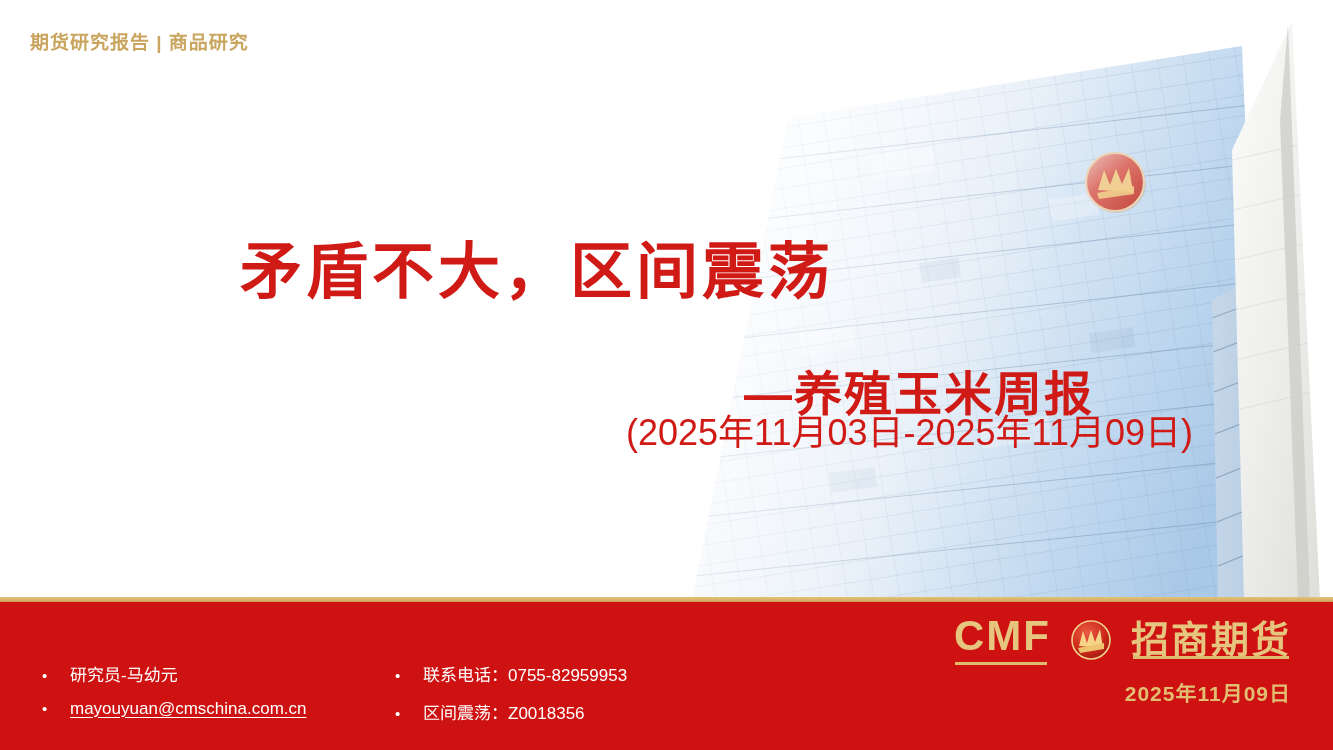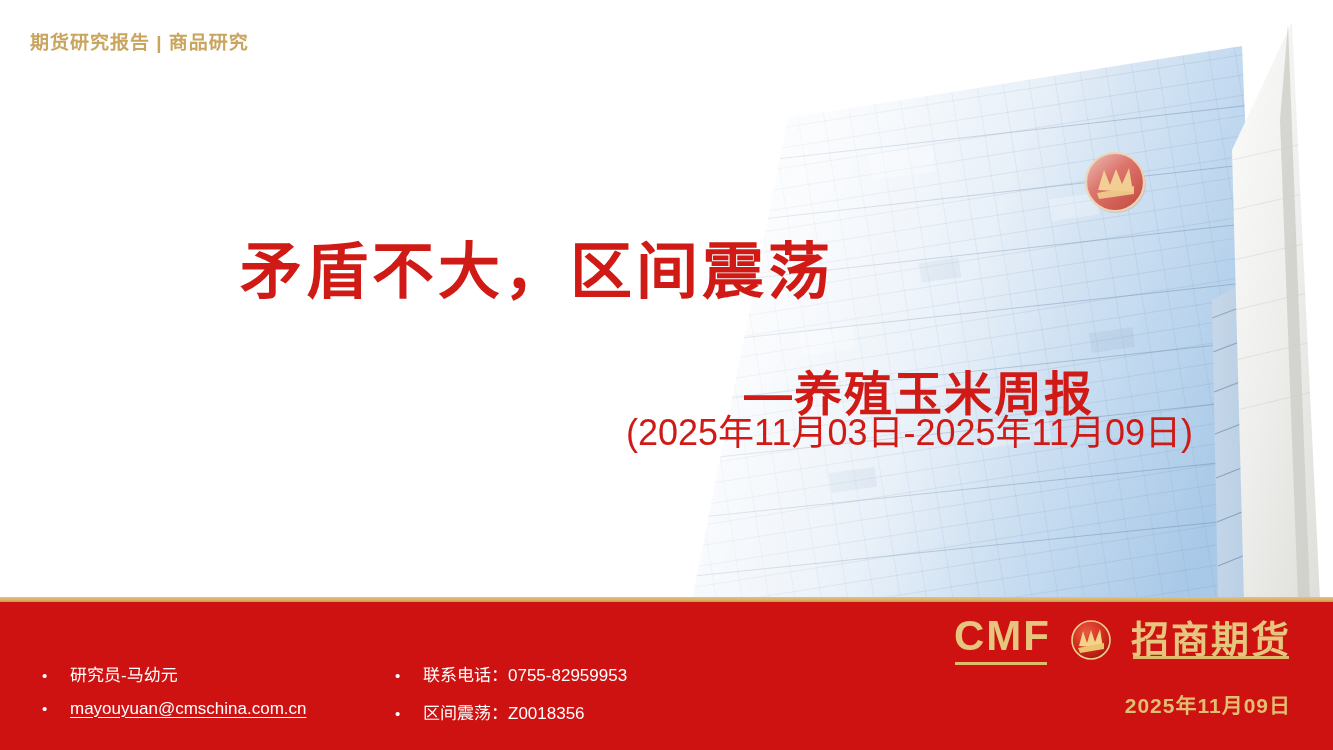--- a/index.html
+++ b/index.html
@@ -176,21 +176,21 @@
   #brand-cn::after {
     content: "";
     position: absolute;
     left: 2px;
     right: 2px;
     bottom: 0px;
     height: 3px;
     background: #DFBB6C;
   }
   #brand-date {
-    margin-top: 24px;
+    margin-top: 12px;
     font-size: 21px;
     font-weight: bold;
     color: #E2BE72;
     letter-spacing: 1px;
   }
 </style>
 </head>
 <body>
 
 <div id="page">

